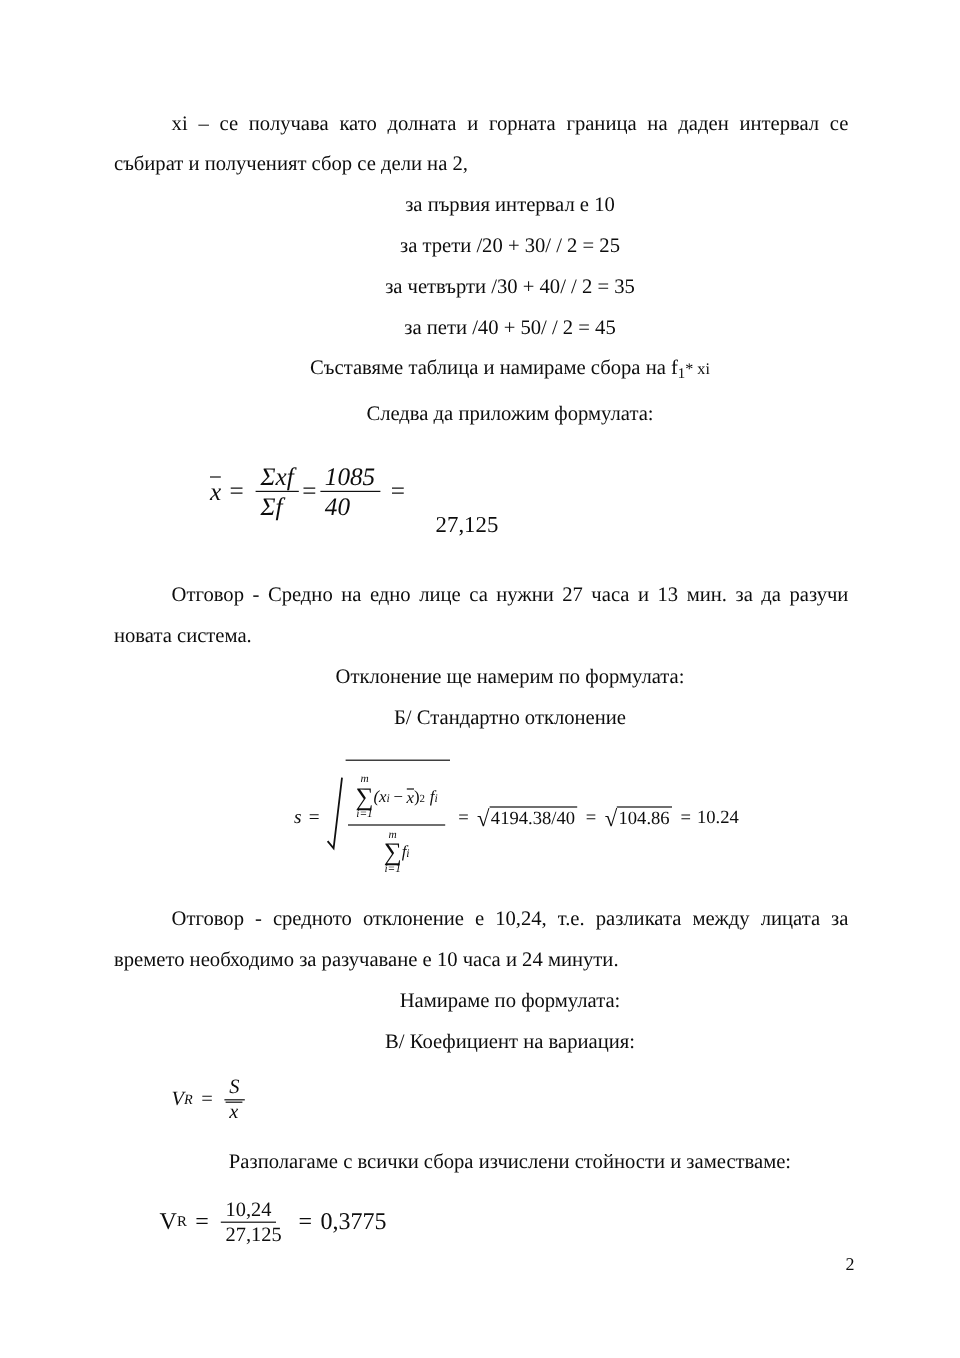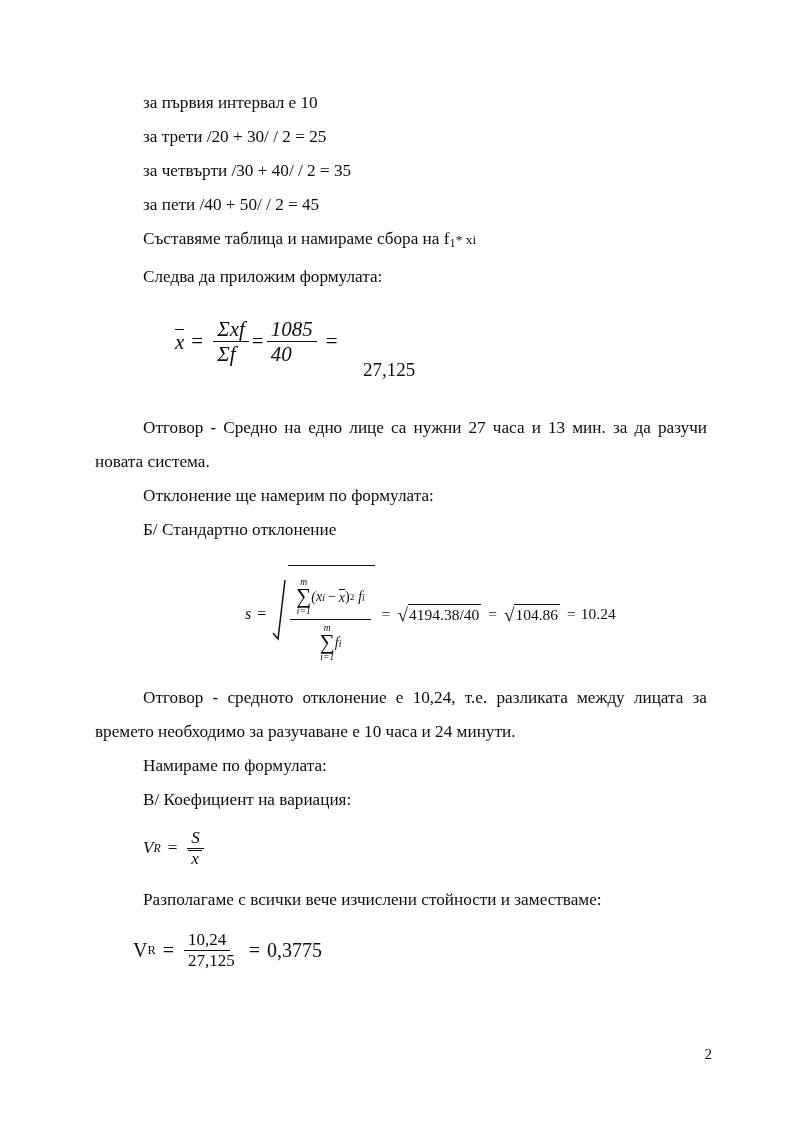--- a/index.html
+++ b/index.html
@@ -25,20 +25,21 @@
     left: 95px;
     top: 86px;
     width: 612px;
   }
 
   
   p {
     margin: 0;
     font-size: 17.2px;
     line-height: 34px;
+    text-align: center;
   }
   .just {
     text-align: justify;
     text-indent: 48px;
   }
   .ind {
     text-indent: 48px;
   }
 
   
@@ -193,20 +194,21 @@
     top: 1046px;
     font-size: 15px;
   }
 </style>
 </head>
 <body>
 
 <div class="page">
   <div class="content">
 
+    <p class="just">xi – се получава като долната и горната граница на даден интервал се събират и полученият сбор се дели на 2,</p>
 
     <p class="ind">за първия интервал е 10</p>
     <p class="ind">за трети /20 + 30/ /  2 = 25</p>
     <p class="ind">за четвърти /30 + 40/ /  2 = 35</p>
     <p class="ind">за пети /40 + 50/ /  2 = 45</p>
 
     <p class="ind"><span>Съставяме таблица и намираме сбора на f</span><sub class="sm">1</sub><span class="smtxt">* xi</span></p>
 
     <p class="ind">Следва да приложим формулата:</p>
 
@@ -307,21 +309,21 @@
         <span style="margin:0 6px;">=</span>
         <span class="frac">
           <span class="num">S</span>
           <span class="den xbar">x</span>
         </span>
       </div>
     </div>
 
     <div style="height:16px;"></div>
 
-    <p class="ind">Разполагаме с всички вече изчислени стойности и заместваме:</p>
+    <p class="ind">Разполагаме с всички сбора изчислени стойности и заместваме:</p>
 
     <div class="formula-block" id="vr-numeric">
       <div class="mathrow">
         <span>V</span>
           <sub>R</sub>
         <span style="margin:0 7px;">=</span>
         <span class="frac">
           <span class="num">10,24</span>
           <span class="den">27,125</span>
         </span>

